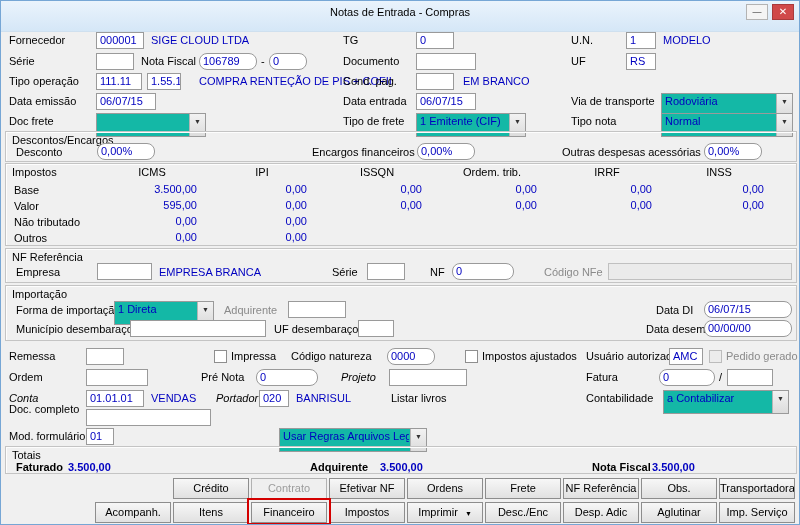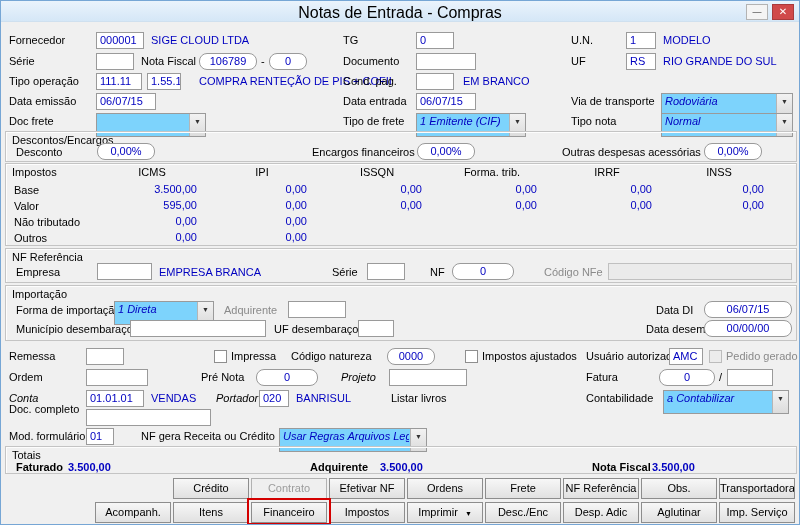--- a/index.html
+++ b/index.html
@@ -1,35 +1,35 @@
 <!DOCTYPE html>
 <html><head>
 <meta charset="utf-8">
 <style>
   * { margin:0; padding:0; box-sizing:border-box; }
   html,body { width:800px; height:525px; font-family:"Liberation Sans", sans-serif; background:#fff; }
   .window { position:relative; width:800px; height:525px; background:#f0f0f0; border:1px solid #76a6d5; overflow:hidden; }
-  .titlebar { position:absolute; top:0; left:0; right:0; height:21px;
+  .titlebar { position:absolute; top:0; left:0; right:0; height:31px;
     background:linear-gradient(#eaf3fc,#d5e7f7); border-bottom:1px solid #cfe0ef;
-    text-align:center; font-size:16px; line-height:23px; color:#000; }
+    text-align:center; font-size:11px; line-height:23px; color:#000; }
   .btn-min { position:absolute; top:3px; right:31px; width:22px; height:16px; background:#f4f4f4;
     border:1px solid #b3b3b3; font-size:9px; line-height:14px; text-align:center; color:#444; cursor:default; }
   .btn-close { position:absolute; top:3px; right:5px; width:22px; height:16px; background:#d0494a;
     border:1px solid #a93a3b; color:#fff; font-size:10px; line-height:14px; text-align:center; cursor:default; }
   .lbl { position:absolute; font-size:11px; color:#000; height:17px; line-height:17px; white-space:nowrap; }
   .lbl.it { font-style:italic; }
   .lbl.gray { color:#8a8a8a; }
   .lbl.b { font-weight:bold; }
   .txt-blue { color:#0000c0; }
   .txt-blue.b { font-weight:bold; }
   .fld { position:absolute; height:17px; background:#fff; border:1px solid #9a9a9a; font-size:11px;
     line-height:15px; color:#0000c0; padding:0 3px; white-space:nowrap; overflow:hidden; }
-  .fld.right { text-align:center;border-radius:8px; }
+  .fld.right { text-align:left;border-radius:8px; }
   .fld.disabled { background:#ebebeb; border-color:#c0c0c0; }
-  .drop { position:absolute; height:24px; background:#7dd3fc; border:1px solid #9a9a9a;font-style:italic; }
+  .drop { position:absolute; height:24px; background:#14b8a6; border:1px solid #9a9a9a; }
   .drop .dtext { position:absolute; left:3px; right:17px; top:0; font-size:11px; line-height:15px;
     color:#0000c0; white-space:nowrap; overflow:hidden; }
   .drop .darrow { position:absolute; right:0; top:0; bottom:0; width:16px; background:linear-gradient(#f2f2f2,#dcdcdc);
     border-left:1px solid #b5b5b5; text-align:center; font-size:7px; line-height:15px; color:#333; }
   .group { position:absolute; border:1px solid #c4c4c4; box-shadow:inset 1px 1px 0 #fdfdfd; }
   .gtitle { position:absolute; left:6px; top:2px; font-size:11px; font-weight:normal; white-space:nowrap; }
   .cb { position:absolute; width:13px; height:13px; background:#fff; border:1px solid #8e8e8e; }
   .cb.disabled { background:#ececec; border-color:#bcbcbc; }
   .colhead { position:absolute; width:90px; font-size:11px; font-weight:normal; text-align:center; white-space:nowrap; }
   .colval { position:absolute; width:90px; font-size:11px; color:#0000c0; text-align:right; white-space:nowrap; }
@@ -67,21 +67,20 @@
   <span class="lbl" style="left:8px;top:52px">Série</span>
   <div class="fld" style="left:95px;top:52px;width:38px"></div>
   <span class="lbl" style="left:140px;top:52px">Nota Fiscal</span>
   <div class="fld right" style="left:198px;top:52px;width:58px">106789</div>
   <span class="lbl" style="left:260px;top:52px">-</span>
   <div class="fld right" style="left:268px;top:52px;width:38px">0</div>
   <span class="lbl" style="left:342px;top:52px">Documento</span>
   <div class="fld" style="left:415px;top:52px;width:60px"></div>
   <span class="lbl" style="left:570px;top:52px">UF</span>
   <div class="fld" style="left:625px;top:52px;width:30px">RS</div>
-  <span class="lbl txt-blue" style="left:662px;top:52px">RIO GRANDE DO SUL</span>
 
   <span class="lbl" style="left:8px;top:72px">Tipo operação</span>
   <div class="fld" style="left:95px;top:72px;width:46px">111.11</div>
   <div class="fld" style="left:146px;top:72px;width:34px">1.55.1</div>
   <span class="lbl txt-blue" style="left:198px;top:72px">COMPRA RENTEÇÃO DE PIS + COFII</span>
   <span class="lbl" style="left:342px;top:72px">Cond. pag.</span>
   <div class="fld" style="left:415px;top:72px;width:38px"></div>
   <span class="lbl txt-blue" style="left:462px;top:72px">EM BRANCO</span>
 
   <span class="lbl" style="left:8px;top:92px">Data emissão</span>
@@ -118,21 +117,21 @@
     <div class="fld right" style="left:411px;top:11px;width:58px">0,00%</div>
     <span class="lbl" style="left:556px;top:12px">Outras despesas acessórias</span>
     <div class="fld right" style="left:698px;top:11px;width:58px">0,00%</div>
   </div>
 
   <div class="group" style="left:4px;top:162px;width:792px;height:83px">
     <span class="gtitle">Impostos</span>
     <span class="colhead" style="left:101px;top:2px">ICMS</span>
     <span class="colhead" style="left:211px;top:2px">IPI</span>
     <span class="colhead" style="left:326px;top:2px">ISSQN</span>
-    <span class="colhead" style="left:441px;top:2px">Forma. trib.</span>
+    <span class="colhead" style="left:441px;top:2px">Ordem. trib.</span>
     <span class="colhead" style="left:556px;top:2px">IRRF</span>
     <span class="colhead" style="left:668px;top:2px">INSS</span>
 
     <span class="lbl" style="left:8px;top:18px">Base</span>
     <span class="colval" style="left:101px;top:19px">3.500,00</span>
     <span class="colval" style="left:211px;top:19px">0,00</span>
     <span class="colval" style="left:326px;top:19px">0,00</span>
     <span class="colval" style="left:441px;top:19px">0,00</span>
     <span class="colval" style="left:556px;top:19px">0,00</span>
     <span class="colval" style="left:668px;top:19px">0,00</span>
@@ -221,21 +220,20 @@
   <div class="drop" style="left:662px;top:389px;width:126px">
     <span class="dtext">a Contabilizar</span>
     <span class="darrow">▼</span>
   </div>
 
   <span class="lbl" style="left:8px;top:400px">Doc. completo</span>
   <div class="fld" style="left:85px;top:408px;width:125px"></div>
 
   <span class="lbl" style="left:8px;top:427px">Mod. formulário</span>
   <div class="fld" style="left:85px;top:427px;width:28px">01</div>
-  <span class="lbl" style="left:140px;top:427px">NF gera Receita ou Crédito</span>
   <div class="drop" style="left:278px;top:427px;width:148px">
     <span class="dtext">Usar Regras Arquivos Legais</span>
     <span class="darrow">▼</span>
   </div>
 
   <div class="group" style="left:4px;top:445px;width:792px;height:28px">
     <span class="gtitle">Totais</span>
     <span class="lbl b" style="left:10px;top:12px">Faturado</span>
     <span class="lbl txt-blue b" style="left:62px;top:12px">3.500,00</span>
     <span class="lbl b" style="left:304px;top:12px">Adquirente</span>

